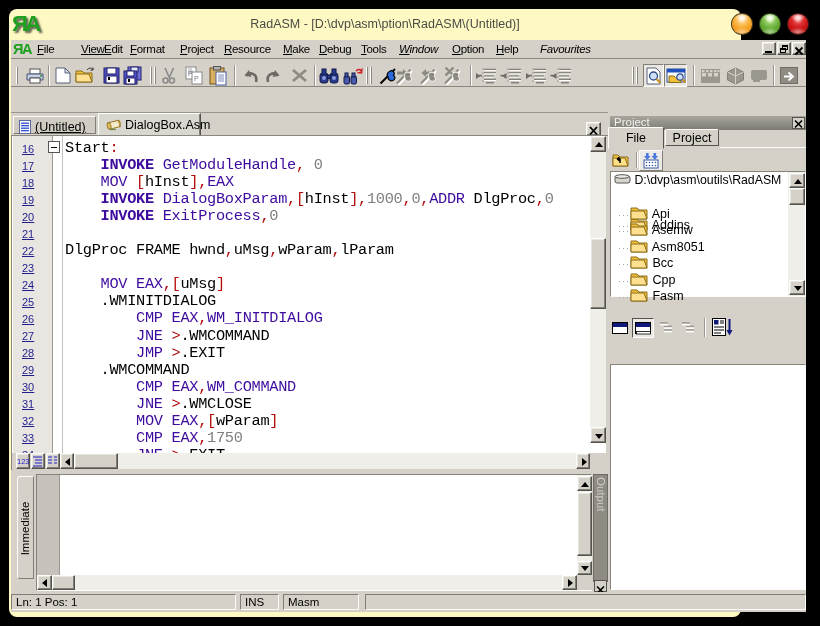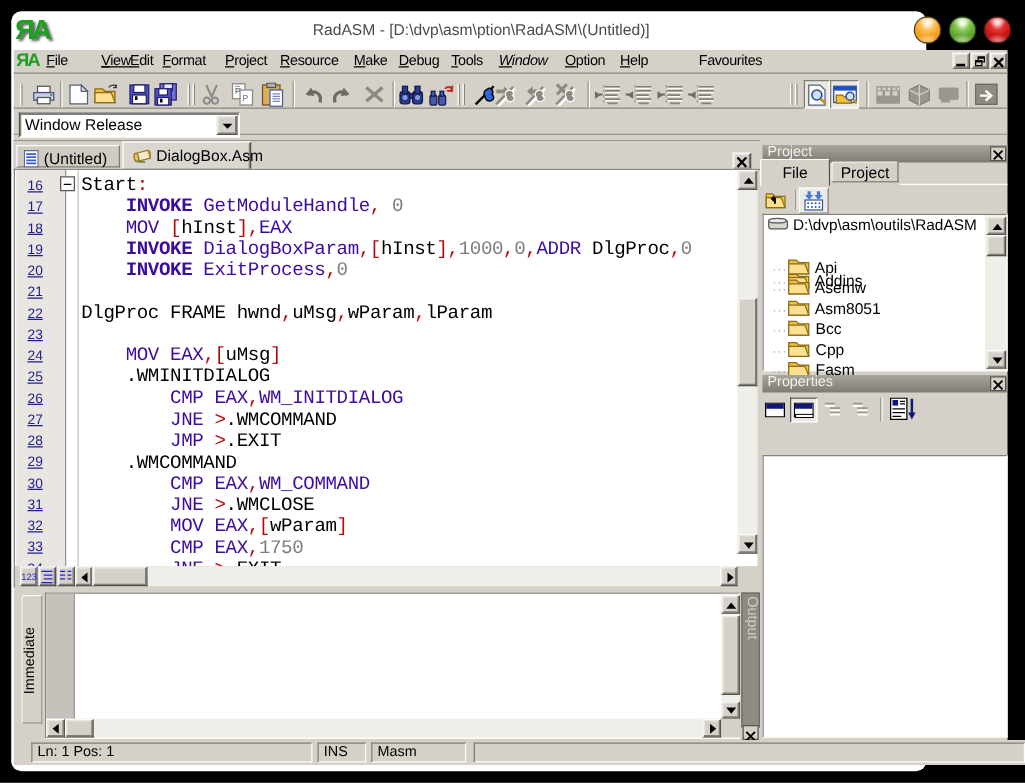--- a/index.html
+++ b/index.html
@@ -1,19 +1,19 @@
 <!DOCTYPE html>
 <html><head>
 <meta charset="utf-8">
 <style>
 * { margin:0; padding:0; box-sizing:border-box; }
 html,body { width:820px; height:626px; background:#000; overflow:hidden; -webkit-font-smoothing:antialiased;
   font-family:"Liberation Sans", sans-serif; }
 #win { position:absolute; left:9px; top:9px; width:732px; height:608px;
-  background:#ffffff; border-radius:8px; }
+  background:#fef9c3; border-radius:8px; }
 .abs { position:absolute; }
 .face { background:#d5d1c9; }
 .out { border:1px solid; border-color:#fcfbf9 #817e77 #817e77 #fcfbf9; }
 .in  { border:1px solid; border-color:#817e77 #fcfbf9 #fcfbf9 #817e77; }
 .track { background:#f0eee9; }
 .hdr { background:linear-gradient(#a8a59d,#7e7b74); color:#f2f0ec;
   font-size:12px; line-height:15px; }
 .vline { width:1px; background:#9a968e; }
 .btn3 { border:1px solid; border-color:#fdfdfb #55534e #55534e #fdfdfb;
   box-shadow: inset -1px -1px 0 #817e77, inset 1px 1px 0 #e8e6e1;
@@ -65,21 +65,21 @@
     <span class="mi" style="left:70px;text-decoration:underline;"><u>V</u>iew</span>
     <span class="mi" style="left:119px;"><u>F</u>ormat</span>
     <span class="mi" style="left:169px;"><u>P</u>roject</span>
     <span class="mi" style="left:213px;"><u>R</u>esource</span>
     <span class="mi" style="left:272px;"><u>M</u>ake</span>
     <span class="mi" style="left:308px;"><u>D</u>ebug</span>
     <span class="mi" style="left:350px;"><u>T</u>ools</span>
     <span class="mi" style="left:388px;font-style:italic;"><u>W</u>indow</span>
     <span class="mi" style="left:441px;"><u>O</u>ption</span>
     <span class="mi" style="left:485px;"><u>H</u>elp</span>
-    <span class="mi" style="left:548px;">Favourites</span>
+    <span class="mi" style="left:529px;font-style:italic;">Favourites</span>
 
     <div class="abs btn3" style="left:751px;top:2px;width:14px;height:13px;">
         <div class="abs" style="left:2px;top:8px;width:7px;height:2px;background:#000;"></div>
       </div>
     <div class="abs btn3" style="left:766px;top:2px;width:14px;height:13px;">
       <div class="abs" style="left:4px;top:2px;width:6px;height:5px;border:1px solid #000;border-top-width:2px;"></div>
       <div class="abs" style="left:2px;top:5px;width:6px;height:5px;border:1px solid #000;border-top-width:2px;background:#d5d1c9;"></div>
     </div>
     <div class="abs btn3" style="left:781px;top:2px;width:14px;height:13px;"><svg width="12" height="11" viewBox="0 0 12 11">
           <path d="M2.5 1.5 L9.5 8.5 M9.5 1.5 L2.5 8.5" stroke="#000" stroke-width="1.8"></path>
@@ -316,46 +316,37 @@
         <rect x="3" y="11" width="7" height="2" fill="#9a978f"></rect>
       </svg>
       <div class="abs" style="left:762px;top:3px;width:1px;height:21px;background:#9a968e;box-shadow:1px 0 0 #fff;"></div>
       <div class="abs" style="left:769px;top:5px;width:18px;height:17px;background:#8e8b83;border:1px solid #6e6b64;">
         <svg style="position:absolute;left:2px;top:3px" width="13" height="11" viewBox="0 0 13 11">
           <path d="M1 5.5 h7 M5.5 1.5 l4.5 4 l-4.5 4" stroke="#fff" stroke-width="1.9" fill="none"></path>
         </svg>
       </div>
     </div>
 
-  <div class="abs" style="left:2px;top:78px;width:795px;height:30px;">
-      <div class="abs" style="left:0;top:20px;width:795px;height:1px;background:#9a968e;"></div>
-    <div class="abs" style="left:4px;top:3px;width:177px;height:20px;background:#fff;border:1px solid;border-color:#55534e #fdfdfb #fdfdfb #55534e;box-shadow:inset 1px 1px 0 #817e77;">
-      <span style="position:absolute;left:4px;top:2px;font-size:12.5px;color:#000;">Window Release</span>
-      <div class="abs btn3" style="right:1px;top:1px;width:17px;height:16px;">
-        <div class="arrow" style="left:4px;top:6px;border-left:4px solid transparent;border-right:4px solid transparent;border-top:4px solid #000;"></div>
-      </div>
-    </div>
-  </div>
 
   <div class="abs" style="left:2px;top:103px;width:597px;height:480px;" id="leftdock">
     <div class="abs" style="left:0;top:0;width:597px;height:1px;background:#9a968e;"></div>
       <div class="abs" style="left:0;top:1px;width:1px;height:24px;background:#8a877f;"></div>
 
     <div class="abs face" style="left:0;top:1px;width:597px;height:24px;">
       <div class="abs out" style="left:2px;top:3px;width:83px;height:18px;background:#d0ccc4;">
         <svg class="abs" style="left:5px;top:3px" width="12" height="14" viewBox="0 0 12 14">
             <rect x="0.5" y="0.5" width="11" height="13" fill="#fff" stroke="#5a6a9a"></rect>
             <g stroke="#3a5ad0" stroke-width="1.4">
               <line x1="2" y1="3.2" x2="10" y2="3.2"></line>
               <line x1="2" y1="5.7" x2="10" y2="5.7"></line>
               <line x1="2" y1="8.2" x2="10" y2="8.2"></line>
               <line x1="2" y1="10.7" x2="10" y2="10.7"></line>
             </g>
           </svg>
-        <span class="abs" style="left:21px;top:3px;font-size:12.5px;color:#000;">(Untitled)</span>
+        <span class="abs" style="left:21px;top:3px;font-size:12.5px;color:#000;text-decoration:underline;">(Untitled)</span>
       </div>
       <div class="abs" style="left:87px;top:0;width:103px;height:23px;background:#dad7d0;border:1px solid;border-color:#fdfdfb #55534e #55534e #fdfdfb;box-shadow:inset -1px 0 0 #817e77;">
         <svg class="abs" style="left:7px;top:3px" width="16" height="15" viewBox="0 0 16 15">
             <g transform="rotate(-14 8 8)">
               <rect x="2.5" y="4.5" width="11" height="6.5" fill="#f2ecca" stroke="#9a7420"></rect>
               <ellipse cx="3" cy="7.75" rx="1.8" ry="3.25" fill="#e0c060" stroke="#9a7420"></ellipse>
               <path d="M13.5 4.5 q2 1.6 0 6.5" fill="#e0c060" stroke="#9a7420"></path>
             </g>
             <path d="M4 12.5 h6" stroke="#6a8a50" stroke-width="1.3"></path>
           </svg>
@@ -568,26 +559,20 @@
               <path d="M1 2 h6 l2 2 h8 v9 h-16 z" fill="#f0c03a" stroke="#8a6d1a"></path>
               <path d="M1 5 h13 l3 8 h-16 z" fill="#ffdf90" stroke="#8a6d1a"></path>
             </svg> Cpp</div>
           <div style="position:absolute;left:7px;top:116px;height:16px;font-size:12.5px;white-space:nowrap;"><span style="color:#999;font-size:9px;letter-spacing:1px;">···</span><svg width="19" height="14" viewBox="0 0 19 14" style="vertical-align:-2px">
               <path d="M1 2 h6 l2 2 h8 v9 h-16 z" fill="#f0c03a" stroke="#8a6d1a"></path>
               <path d="M1 5 h13 l3 8 h-16 z" fill="#ffdf90" stroke="#8a6d1a"></path>
             </svg> Fasm</div>
         </div>
     </div>
 
-    <div class="abs hdr" style="left:2px;top:188px;width:196px;height:14px;">
-      <span style="position:absolute;left:4px;top:-1px;font-size:11.5px;">Properties</span>
-      <div class="abs xbtn" style="right:1px;top:1px;width:13px;height:12px;"><svg width="11" height="10" viewBox="0 0 11 10">
-            <path d="M2 1.5 L9 8.5 M9 1.5 L2 8.5" stroke="#000" stroke-width="1.6"></path>
-          </svg></div>
-    </div>
 
     <div class="abs" style="left:0;top:204px;width:198px;height:22px;" id="propbar">
       <svg class="abs" style="left:4px;top:6px" width="16" height="12" viewBox="0 0 16 12">
           <rect x="0.5" y="0.5" width="15" height="11" fill="#fff" stroke="#000"></rect>
           <rect x="1" y="1" width="14" height="4" fill="#10187a"></rect>
         </svg>
       <div class="abs" style="left:24px;top:2px;width:22px;height:20px;border:1px solid;border-color:#55534e #fdfdfb #fdfdfb #55534e;background:#ece9e4;">
         <svg class="abs" style="left:2px;top:3px" width="16" height="13" viewBox="0 0 16 13">
             <rect x="0.5" y="0.5" width="15" height="11" fill="#fff" stroke="#000"></rect>
             <rect x="1" y="1" width="14" height="4" fill="#10187a"></rect>
@@ -629,21 +614,21 @@
           <line x1="2" y1="15" x2="9" y2="15" stroke="#000"></line>
           <path d="M17.5 1 v12" stroke="#10187a" stroke-width="2"></path>
           <path d="M14.5 12 h6 l-3 5.5 z" fill="#10187a"></path>
         </svg>
     </div>
 
 
     <div class="abs" style="left:2px;top:252px;width:196px;height:226px;background:#fff;border:1px solid;border-color:#868379 #fdfdfb #fdfdfb #868379;"></div>
   </div>
 
-  <div class="abs face" style="left:16px;top:583px;width:795px;height:20px;padding-left:22px;">
+  <div class="abs face" style="left:2px;top:583px;width:795px;height:20px;padding-left:22px;">
     <div class="abs in" style="left:0;top:2px;width:225px;height:16px;">
         <span style="position:absolute;left:4px;top:1px;font-size:11.5px;">Ln: 1 Pos: 1</span>
       </div>
     <div class="abs in" style="left:229px;top:2px;width:39px;height:16px;">
         <span style="position:absolute;left:4px;top:1px;font-size:11.5px;">INS</span>
       </div>
     <div class="abs in" style="left:272px;top:2px;width:76px;height:16px;">
         <span style="position:absolute;left:4px;top:1px;font-size:11.5px;">Masm</span>
       </div>
     <div class="abs in" style="left:354px;top:2px;width:441px;height:16px;"></div>

